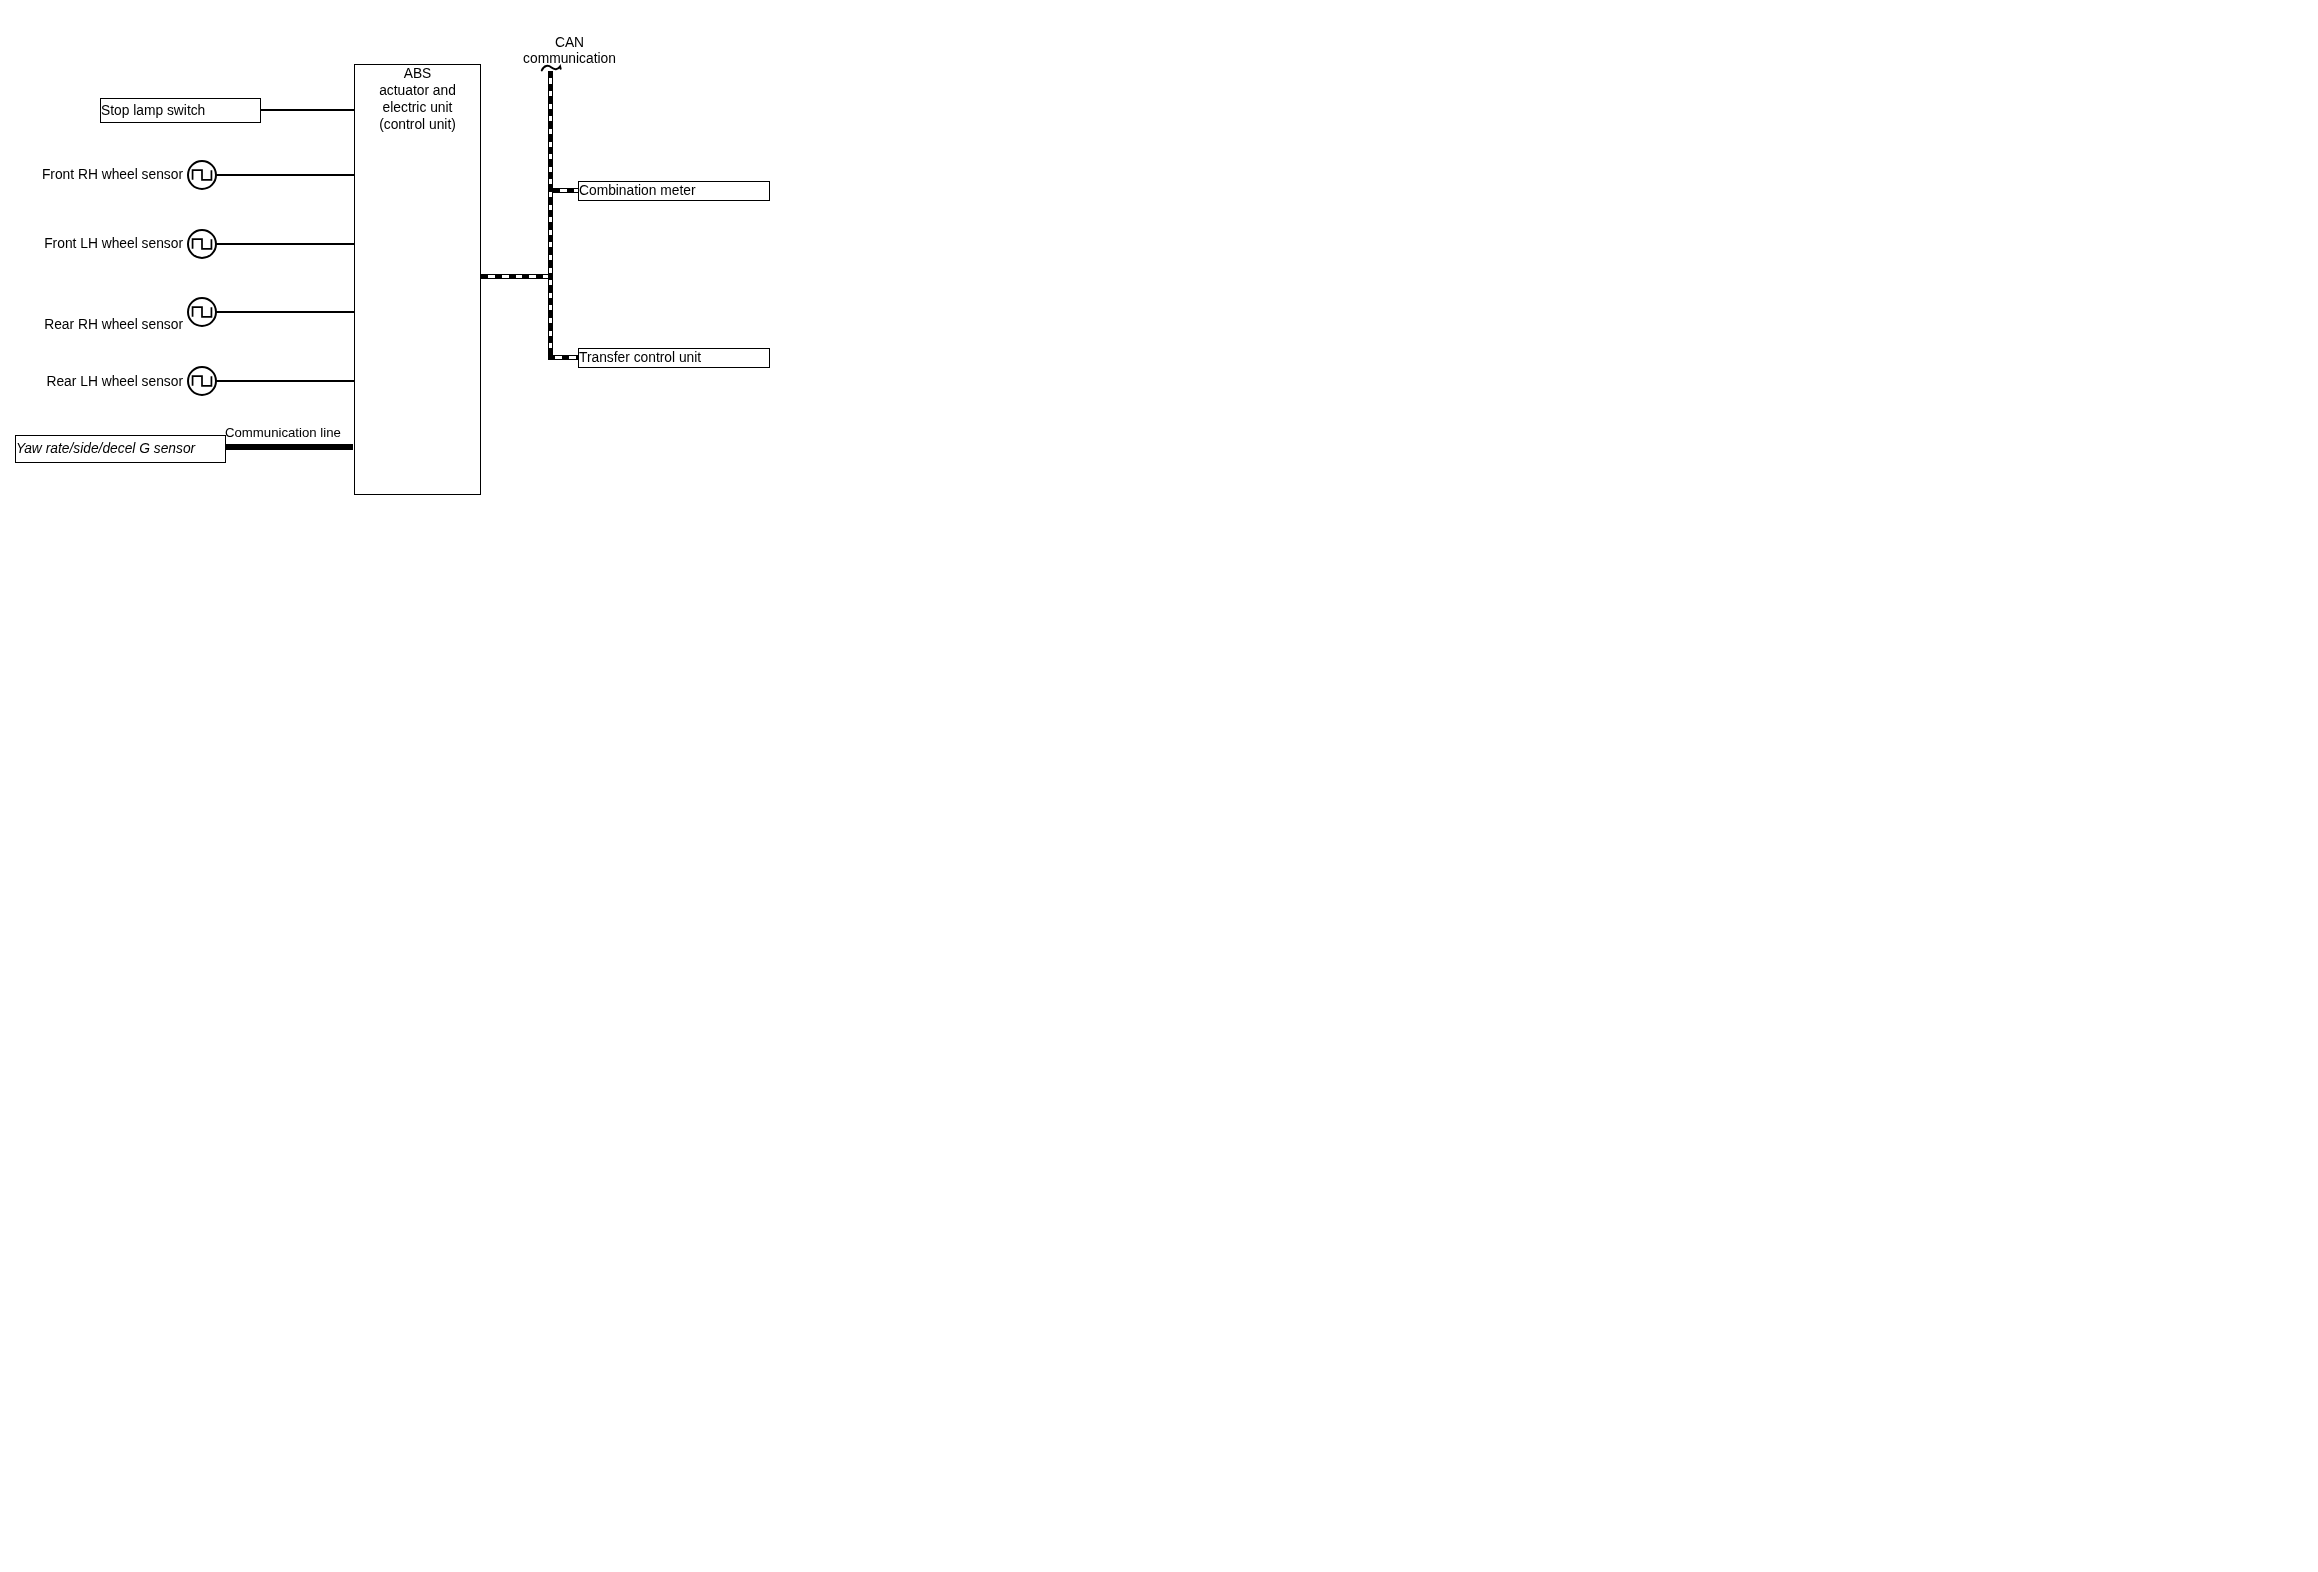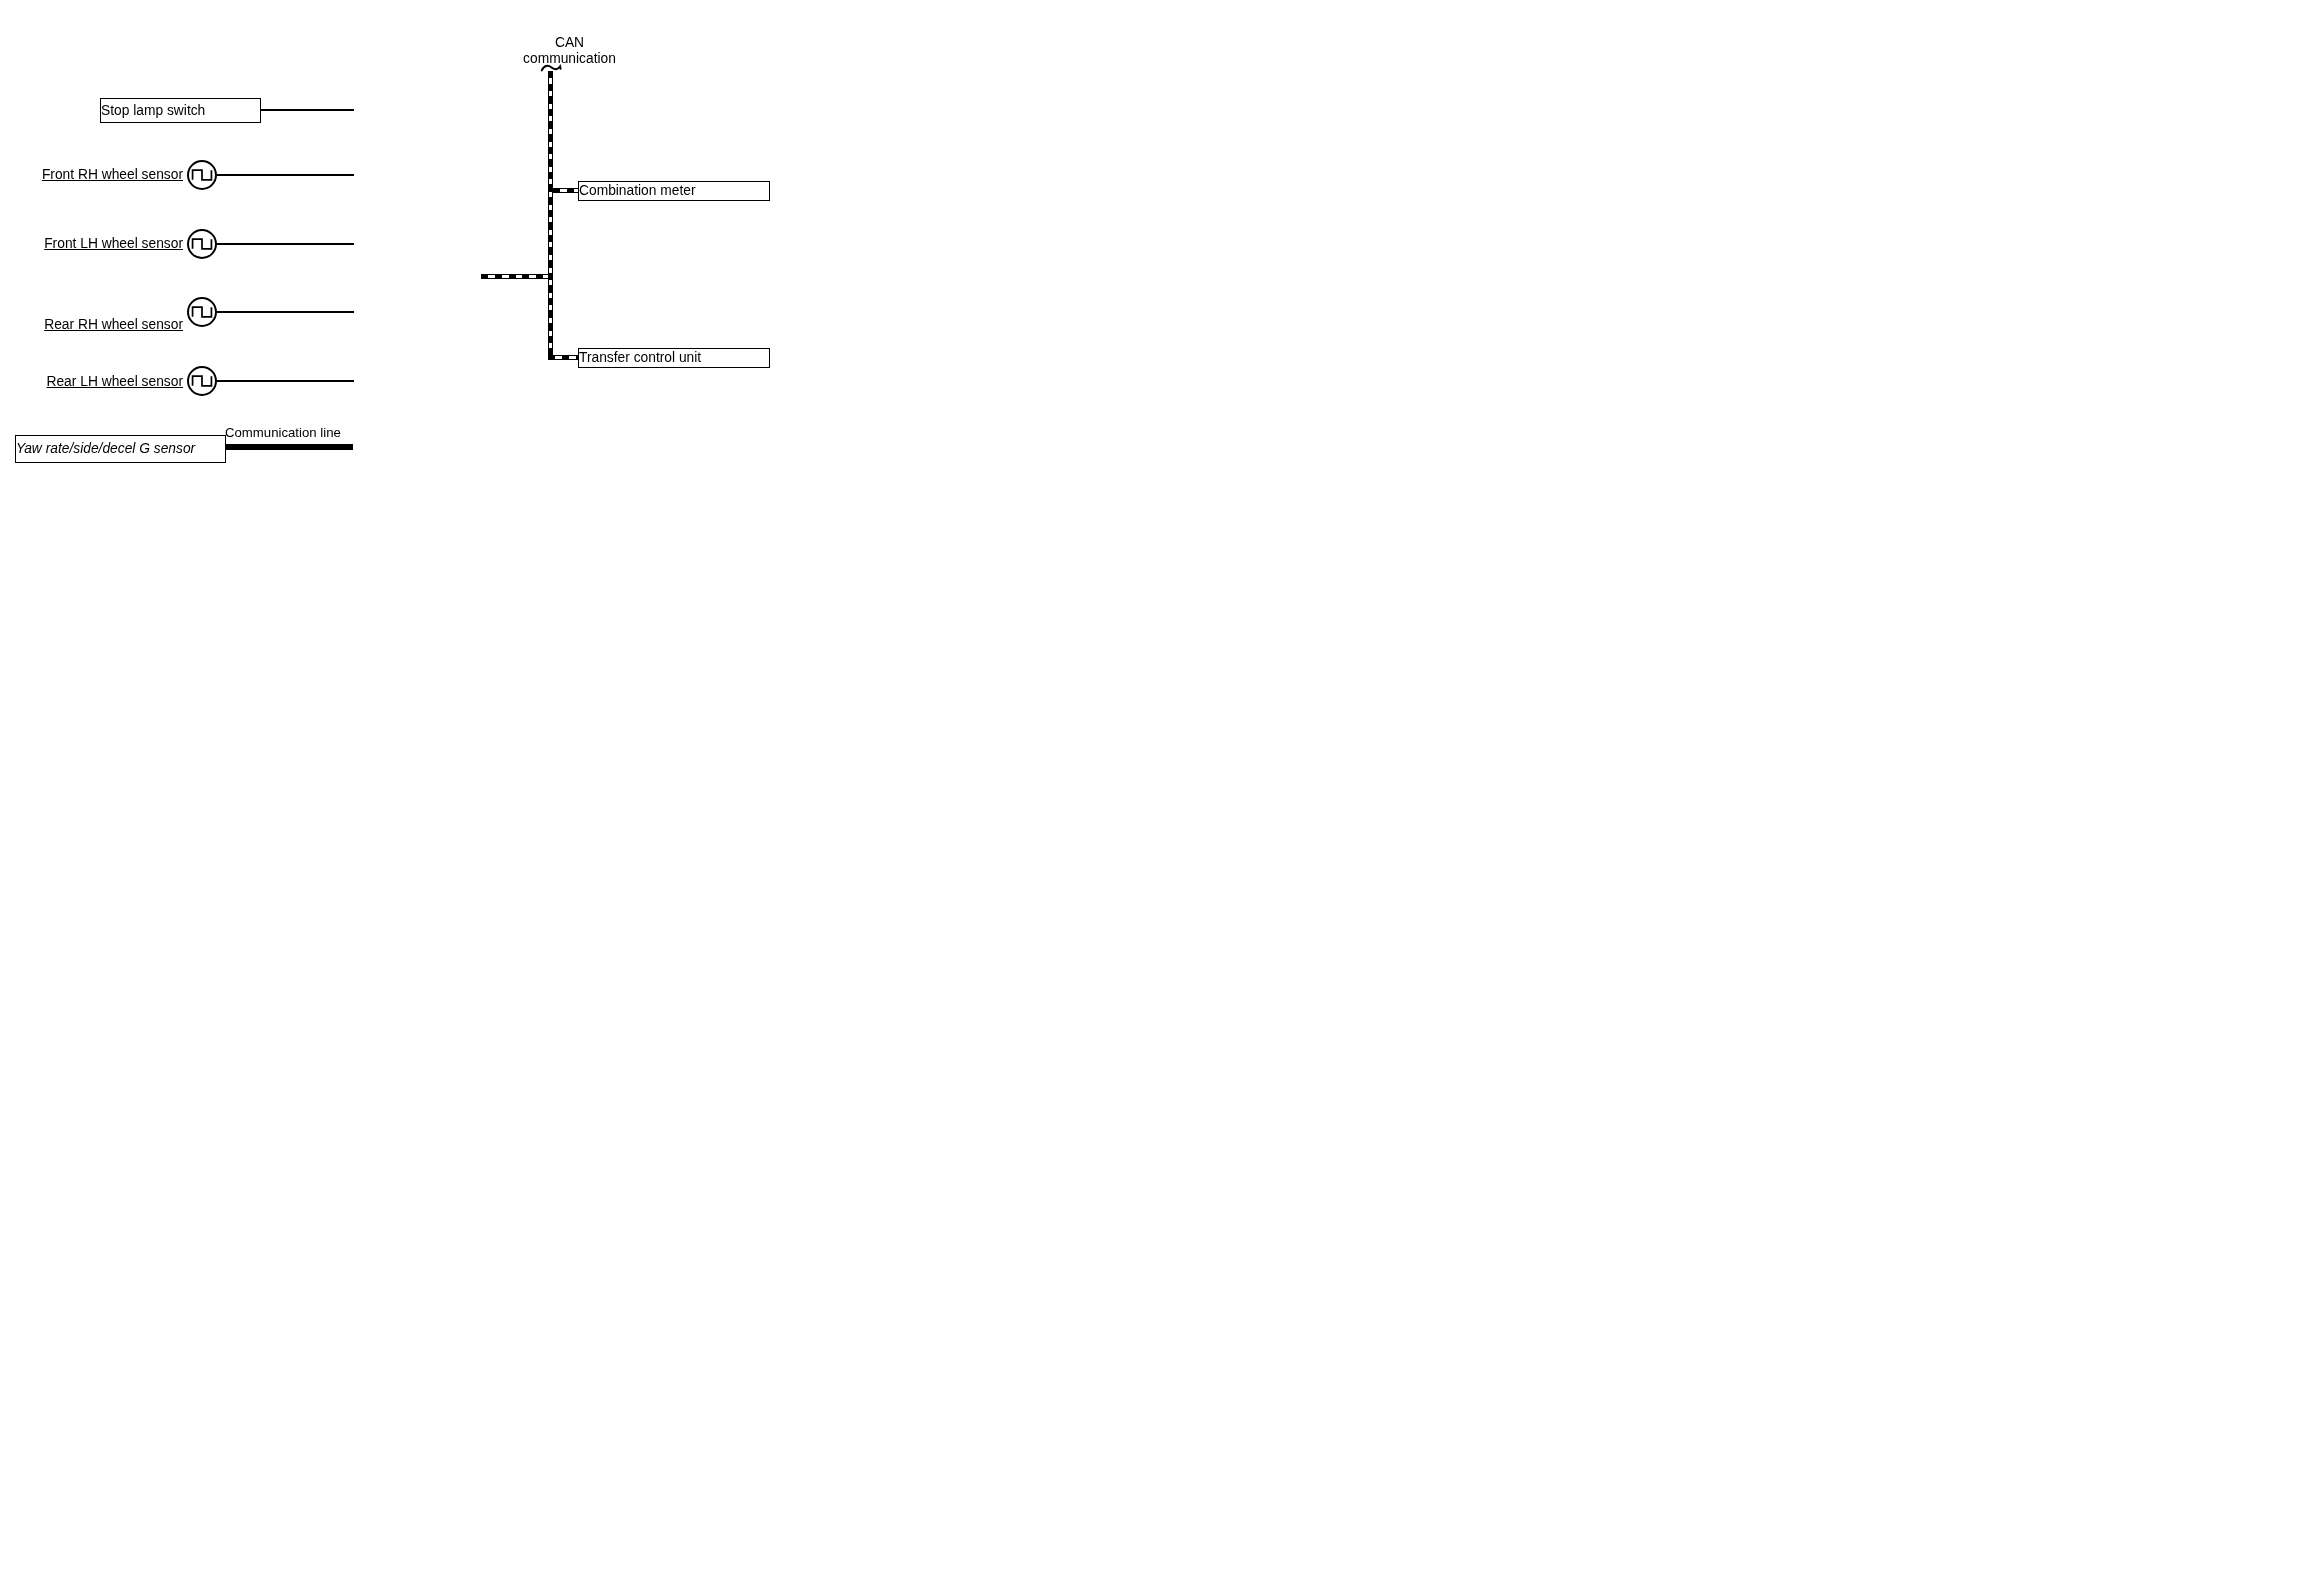--- a/index.html
+++ b/index.html
@@ -61,21 +61,20 @@
     border-right: 1px solid #000;
     background: repeating-linear-gradient(180deg, #000 0 7.5px, #fff 7.5px 12.6px);
   }
   .sensor-label {
     position: absolute;
     height: 17px;
     line-height: 17px;
     font-size: 13.8px;
     text-align: right;
     white-space: nowrap;
-    text-decoration: underline;
   }
   .sensor-icon {
     position: absolute;
   }
   .comm-line-label {
     position: absolute;
     left: 225px;
     width: 130px;
     top: 425px;
     font-size: 13.2px;
@@ -145,20 +144,26 @@
   </svg>
 
   <div class="thick-line" style="left:226px; top:444px; width:127px;"></div>
   <div class="comm-line-label">
     <span>Communication line</span>
   </div>
   <div class="box" style="left:15px; top:435px; width:211px; height:28px;font-style:italic;">
     <span>Yaw rate/side/decel G sensor</span>
   </div>
 
+  <div class="box abs-box" style="left:354px; top:64px; width:127px; height:431px;">
+    <span>ABS</span>
+    <span>actuator and</span>
+    <span>electric unit</span>
+    <span>(control unit)</span>
+  </div>
 
   <div class="can-label">
     <span>CAN</span>
     <span>communication</span>
   </div>
 
   <svg class="hook-svg" width="23" height="10.3" viewBox="0 0 40 18">
     <path d="M 3 13 C 7 4, 14 3, 20 8 C 25 12, 31 12, 35 6 L 36 10" fill="none" stroke="#000" stroke-width="3.5" stroke-linecap="round"></path>
   </svg>
 

